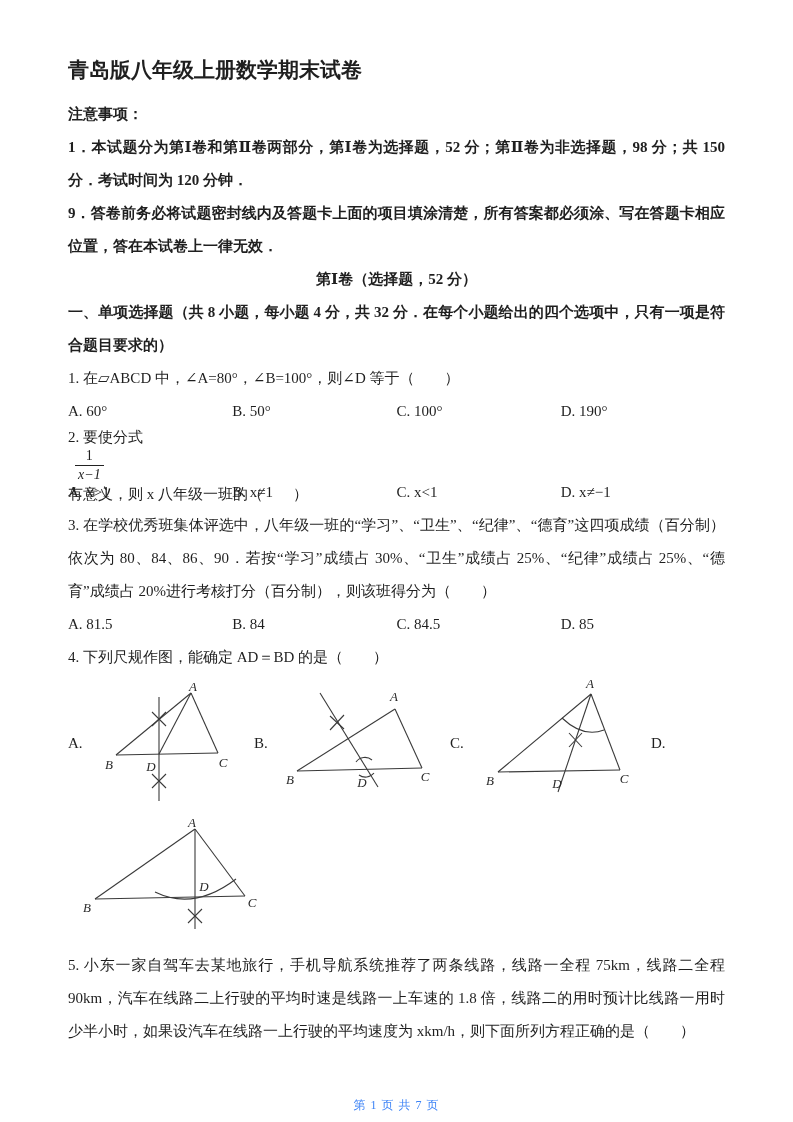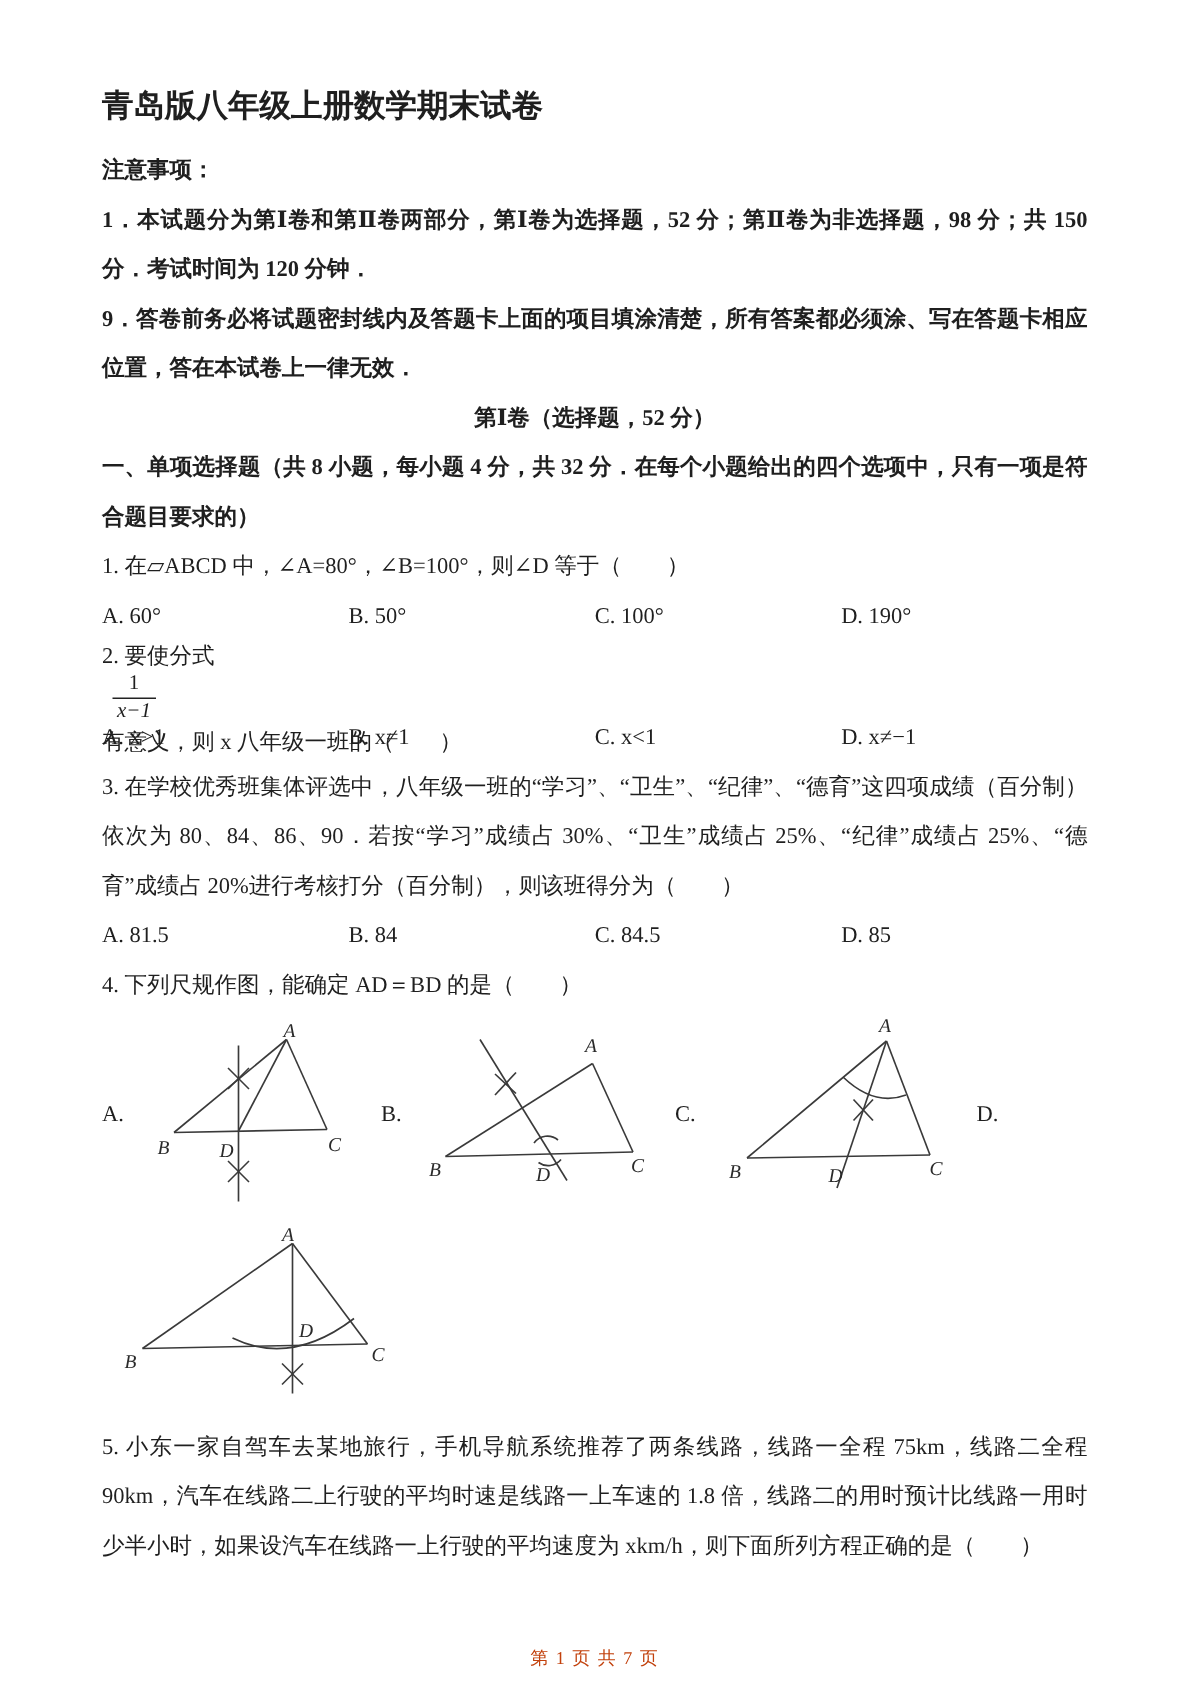--- a/index.html
+++ b/index.html
@@ -78,21 +78,21 @@
     stroke: none;
   }
   .diagram-d-row { margin: 6px 0 10px 12px; }
   .footer {
     position: absolute;
     left: 0;
     right: 0;
     bottom: 8px;
     text-align: center;
     font-size: 12px;
-    color: #c2410c;
+    color: #3b82f6;
     letter-spacing: 1px;
   }
 </style>
 </head>
 <body>
 
 <div class="page">
 
   <h1 class="title">青岛版八年级上册数学期末试卷</h1>
 

